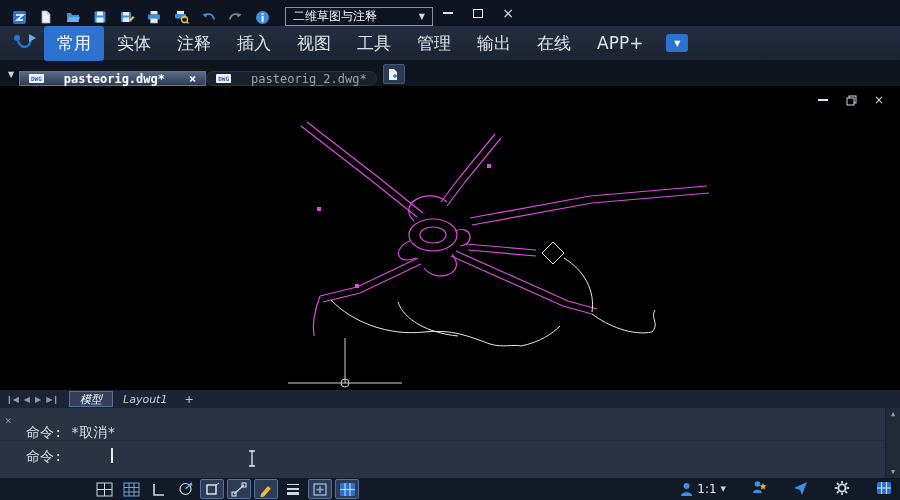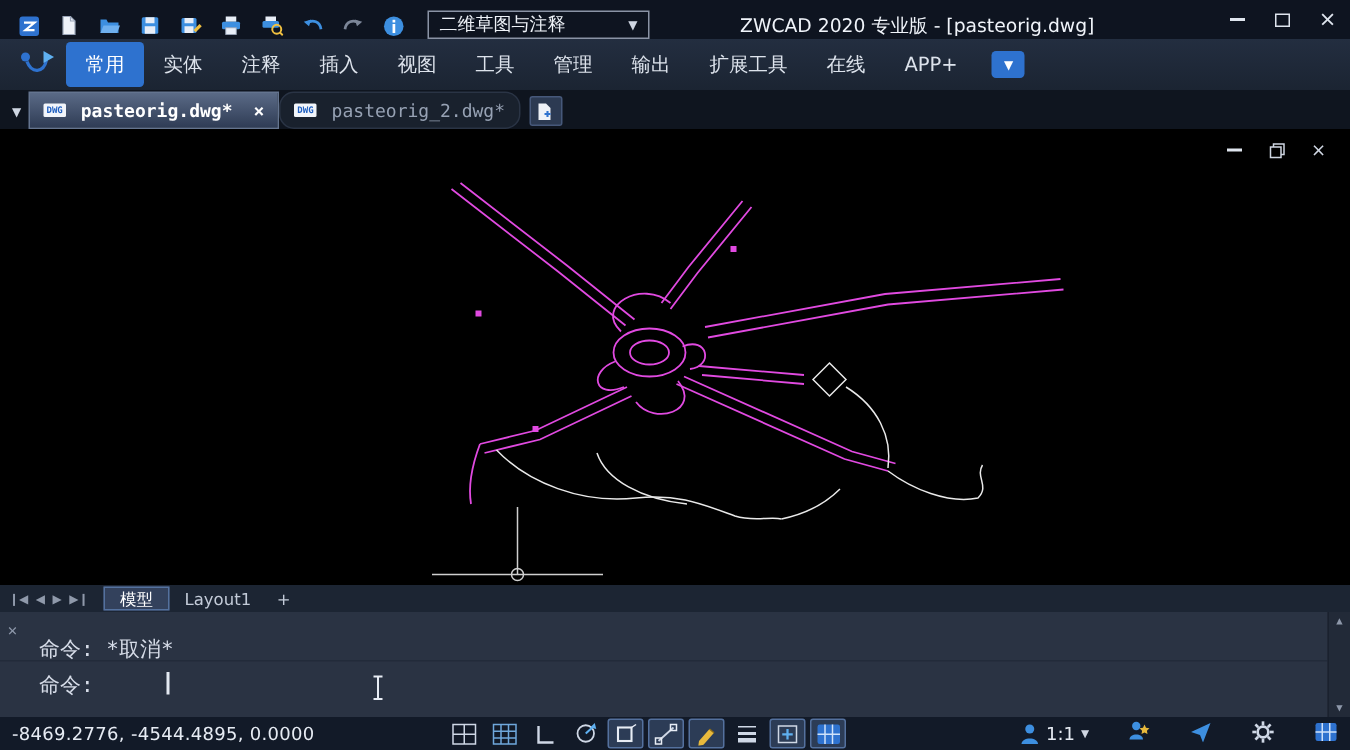--- a/index.html
+++ b/index.html
@@ -14,44 +14,44 @@
   .workspace-dd .caret { font-size:8px; margin-left:10px; color:#cfd6e2; }
   .win-title { flex:1; text-align:center; color:#f0f4fa; font-size:12.5px; padding-right:20px; }
   .win-controls { display:flex; align-items:center; height:100%; }
   .win-btn { width:30px; height:100%; display:flex; align-items:center; justify-content:center; color:#dfe5ee; font-size:14px; }
   .minbar { width:10px; height:2px; background:#dfe5ee; }
   .maxbox { width:10px; height:9px; border:1px solid #dfe5ee; }
 
   
   .ribbon { height:34px; background:linear-gradient(#232e40,#1b2432); display:flex; align-items:center; padding-left:6px; }
   .logo { width:38px; height:30px; display:flex; align-items:center; justify-content:center; }
-  .rtab { padding:6px 13px; font-size:13px; color:#dde3ec; cursor:default; }
+  .rtab { padding:6px 13px; font-size:17px; color:#dde3ec; cursor:default; }
   .rtab.active { background:#2e72cf; color:#fff; border-radius:3px; }
   .ribbon-min { width:22px; height:18px; background:#2e72cf; border-radius:3px; margin-left:10px; display:flex; align-items:center; justify-content:center; font-size:8px; color:#fff; }
 
   
   .doctabs { height:26px; background:#0f151f; display:flex; align-items:flex-end; padding-left:3px; }
   .tab-dd { width:16px; height:24px; display:flex; align-items:center; justify-content:center; color:#cfd6e2; font-size:8px; }
-  .dtab { height:25px; display:flex; align-items:center; gap:10px; padding:0 9px; font-size:12px; font-family:"DejaVu Sans Mono", monospace; border:1px solid #2a3445; }
+  .dtab { height:15px; display:flex; align-items:center; gap:20px; padding:0 9px; font-size:12px; font-family:"DejaVu Sans Mono", monospace; border:1px solid #2a3445; }
   .dtab.active { background:linear-gradient(#5a6a86,#2f3c55); color:#ffffff; font-weight:bold; border-color:#64748f; }
   .dtab.inactive { background:#19212d; color:#97a2b4;border-radius:10px; }
   .dwg-badge { background:#f2f5fa; color:#1f5fc0; font-size:6px; font-weight:bold; padding:1px 2px; border-radius:1px; letter-spacing:0; line-height:1.2; }
   .dtab .closex { font-size:12px; margin-left:4px; color:inherit; }
   .newtab { width:22px; height:20px; margin-left:6px; margin-bottom:2px; background:#2c3a52; border:1px solid #46587a; border-radius:2px; display:flex; align-items:center; justify-content:center; }
 
   
   .drawing { position:relative; height:304px; background:#000; }
   .draw-controls { position:absolute; top:8px; right:14px; display:flex; gap:14px; align-items:center; color:#cfd6e2; }
   .draw-controls .c { display:flex; align-items:center; justify-content:center; width:14px; height:12px; font-size:12px; }
 
   
   .layoutbar { height:18px; background:#1c2533; display:flex; align-items:center; font-size:11px; color:#c3cbd8; padding-left:6px; }
   .navbtns { display:flex; gap:5px; color:#8f99aa; font-size:8px; margin-right:10px; align-items:center; }
   .navbtns span { display:flex; align-items:center; }
-  .ltab { padding:1px 10px; height:16px; display:flex; align-items:center; }
+  .ltab { padding:1px 10px; height:16px; display:flex; align-items:center;font-style:italic; }
   .ltab.active { background:#33415c; border:1px solid #54719e; color:#fff; }
   .ltab.plus { padding:1px 7px; }
 
   
   .command { position:relative; height:70px; background:#2a3343; font-family:"DejaVu Sans Mono", monospace; font-size:14px; color:#d6dce8; }
   .cmd-close { position:absolute; left:5px; top:6px; color:#8c96a8; font-size:11px; }
   .cmd-line1 { position:absolute; left:26px; top:16px; }
   .cmd-line2 { position:absolute; left:26px; top:40px; display:flex; align-items:flex-start;gap:44px; }
   .cmd-divider { position:absolute; left:0; right:15px; top:32px; border-top:1px solid #222b3a; }
   .caret-bar { display:inline-block; width:2px; height:15px; background:#e3e9f2; margin-left:5px; }
@@ -142,21 +142,20 @@
             <rect x="6.7" y="6" width="1.8" height="6" fill="#fff"></rect>
           </svg>
       </span>
     </div>
 
     <div class="workspace-dd">
       <span>二维草图与注释</span>
       <span class="caret">▼</span>
     </div>
 
-    <div class="win-title">ZWCAD 2020 专业版 - [pasteorig.dwg]</div>
 
     <div class="win-controls">
       <div class="win-btn">
           <span class="minbar"></span>
         </div>
       <div class="win-btn">
           <span class="maxbox"></span>
         </div>
       <div class="win-btn">
           <span>×</span>
@@ -173,21 +172,20 @@
         </svg>
     </div>
     <div class="rtab active">常用</div>
     <div class="rtab">实体</div>
     <div class="rtab">注释</div>
     <div class="rtab">插入</div>
     <div class="rtab">视图</div>
     <div class="rtab">工具</div>
     <div class="rtab">管理</div>
     <div class="rtab">输出</div>
-    <div class="rtab">扩展工具</div>
     <div class="rtab">在线</div>
     <div class="rtab">APP+</div>
     <div class="ribbon-min">
         <span>▼</span>
       </div>
   </div>
 
   <div class="doctabs">
     <div class="tab-dd">▼</div>
     <div class="dtab active">
@@ -293,21 +291,20 @@
           <path d="M2 1h6 M5 1v15 M2 16h6" stroke="#e8edf5" stroke-width="1.3" fill="none"></path>
         </svg>
     </span>
     <div class="cmd-scroll">
       <span>▲</span>
       <span>▼</span>
     </div>
   </div>
 
   <div class="statusbar">
-    <div class="coords">-8469.2776, -4544.4895, 0.0000</div>
 
     <div class="sicons">
       <span class="sicon">
         <svg width="17" height="15" viewBox="0 0 17 15">
             <rect x="1" y="1" width="15" height="13" fill="none" stroke="#cfd8e6"></rect>
             <path d="M1 7.5h15 M8.5 1v13" stroke="#cfd8e6"></path>
           </svg>
       </span>
       <span class="sicon">
         <svg width="17" height="15" viewBox="0 0 17 15">

